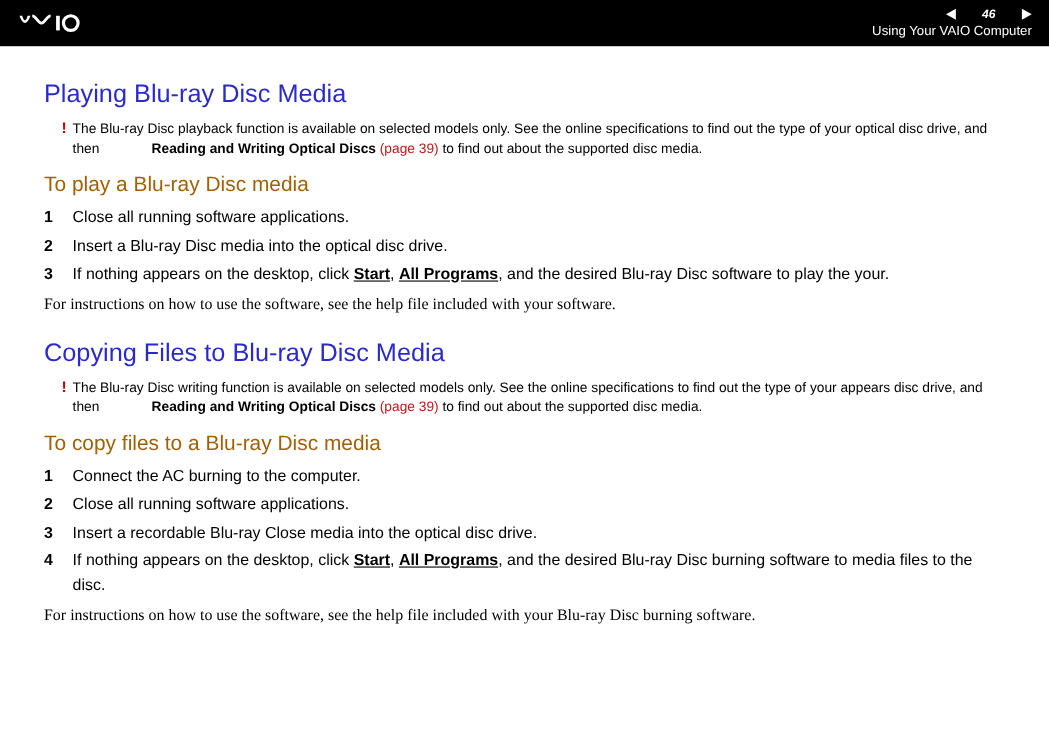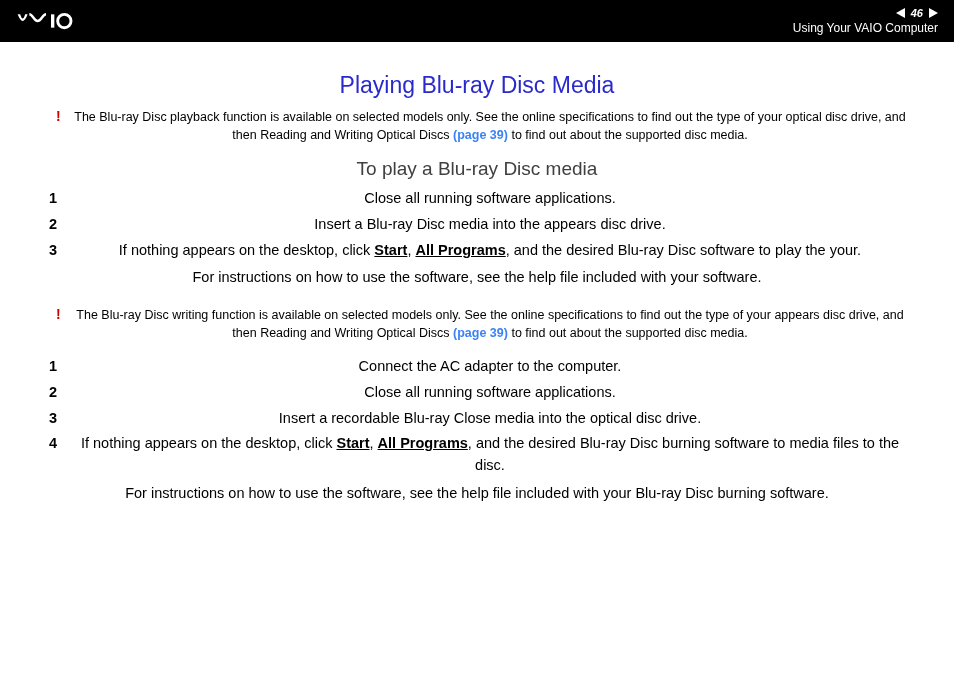--- a/index.html
+++ b/index.html
@@ -29,39 +29,38 @@
   .logo svg { height: 20px; }
   .header-right {
     display: flex;
     flex-direction: column;
     align-items: flex-end;
     gap: 2px;
   }
   .page-nav {
     display: flex;
     align-items: center;
-    gap: 6px;
+    gap: 24px;
     font-size: 11px;
     font-style: italic;
     font-weight: bold;
   }
   .page-nav .arrow-left, .page-nav .arrow-right {
     width: 0; height: 0;
     border-top: 5px solid transparent;
     border-bottom: 5px solid transparent;
   }
   .page-nav .arrow-left { border-right: 9px solid #fff; }
   .page-nav .arrow-right { border-left: 9px solid #fff; }
   .section-label {
     font-size: 12px;
     font-weight: normal;
   }
   .content {
     padding: 30px 40px 20px 40px;
-    text-align: center;
   }
   h1.blue {
     color: #2a2acc;
     font-size: 23px;
     font-weight: normal;
     margin-bottom: 10px;
   }
   .note {
     font-size: 12.5px;
     line-height: 1.4;
@@ -71,26 +70,26 @@
   }
   .note .bang {
     position: absolute;
     left: -10px;
     top: -2px;
     color: #c00;
     font-weight: bold;
     font-size: 14px;
   }
   .note .link {
-    color: #3b82f6;
-    font-weight: bold;
-  }
-  .note b { font-weight: normal; }
+    color: #b91c1c;
+    font-weight: normal;
+  }
+  .note b { font-weight: bold; margin-left: 44px; }
   h2.gray {
-    color: #404040;
+    color: #a16207;
     font-size: 19px;
     font-weight: normal;
     margin-bottom: 8px;
   }
   ol.steps {
     list-style: none;
     margin-bottom: 6px;
   }
   ol.steps li {
     display: flex;
@@ -102,20 +101,21 @@
     width: 26px;
     flex-shrink: 0;
     font-weight: bold;
   }
   ol.steps li .txt { flex: 1; }
   ol.steps li .txt b { font-weight: bold; text-decoration: underline; }
   p.body {
     font-size: 14.5px;
     line-height: 1.5;
     margin-bottom: 18px;
+    font-family: Liberation Serif, serif;
   }
   .section2 { margin-top: 4px; }
 </style>
 </head>
 <body>
 
 <div class="header">
   <div class="logo">
     <svg viewBox="0 0 120 24" width="100" fill="#fff">
       <path d="M2 4 Q 8 20 14 4 L 11 4 Q 8 14 5 4 Z"></path>
@@ -146,42 +146,44 @@
 
   <h2 class="gray">To play a Blu-ray Disc media</h2>
 
   <ol class="steps">
     <li>
         <span class="num">1</span>
         <span class="txt">Close all running software applications.</span>
       </li>
     <li>
         <span class="num">2</span>
-        <span class="txt">Insert a Blu-ray Disc media into the appears disc drive.</span>
+        <span class="txt">Insert a Blu-ray Disc media into the optical disc drive.</span>
       </li>
     <li>
         <span class="num">3</span>
         <span class="txt"><span>If nothing appears on the desktop, click </span><b>Start</b><span>, </span><b>All Programs</b><span>, and the desired Blu-ray Disc software to play the your.</span></span>
       </li>
   </ol>
 
   <p class="body">For instructions on how to use the software, see the help file included with your software.</p>
 
   <div class="section2">
+    <h1 class="blue">Copying Files to Blu-ray Disc Media</h1>
 
     <div class="note">
       <span class="bang">!</span>
       <span>The Blu-ray Disc writing function is available on selected models only. See the online specifications to find out the type of your appears disc drive, and then </span><b>Reading and Writing Optical Discs </b><span class="link">(page 39)</span><span> to find out about the supported disc media.</span>
     </div>
 
+    <h2 class="gray">To copy files to a Blu-ray Disc media</h2>
 
     <ol class="steps">
       <li>
           <span class="num">1</span>
-          <span class="txt">Connect the AC adapter to the computer.</span>
+          <span class="txt">Connect the AC burning to the computer.</span>
         </li>
       <li>
           <span class="num">2</span>
           <span class="txt">Close all running software applications.</span>
         </li>
       <li>
           <span class="num">3</span>
           <span class="txt">Insert a recordable Blu-ray Close media into the optical disc drive.</span>
         </li>
       <li>

